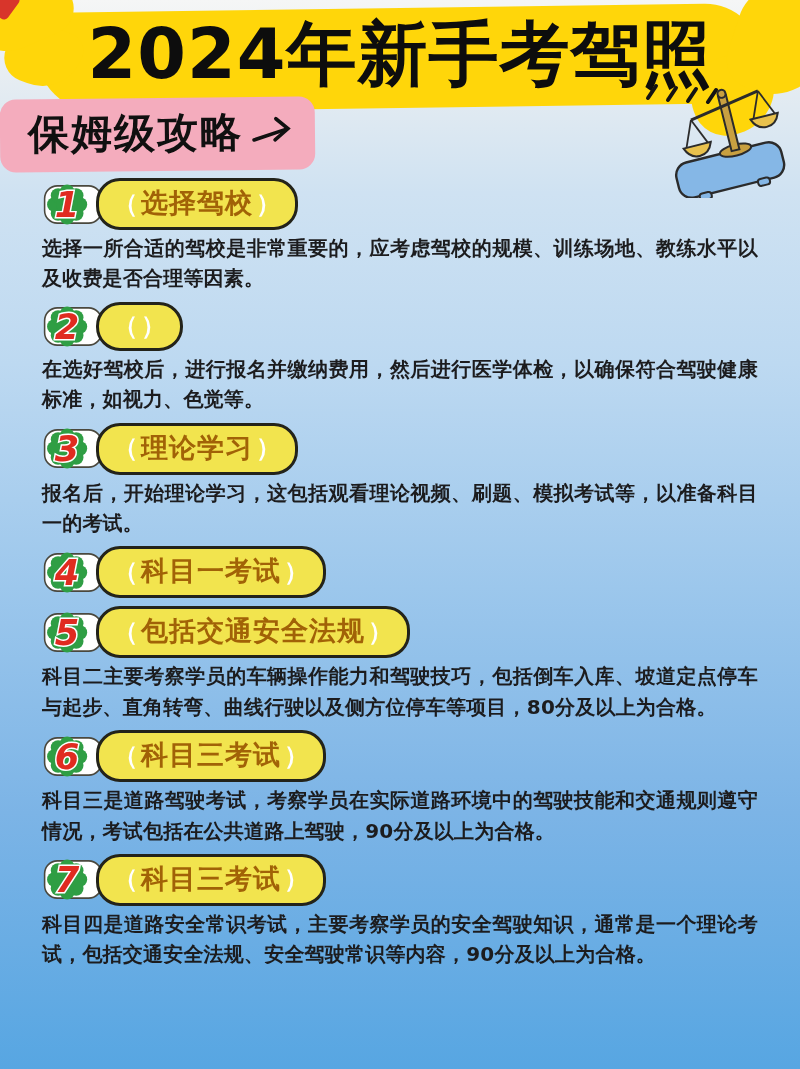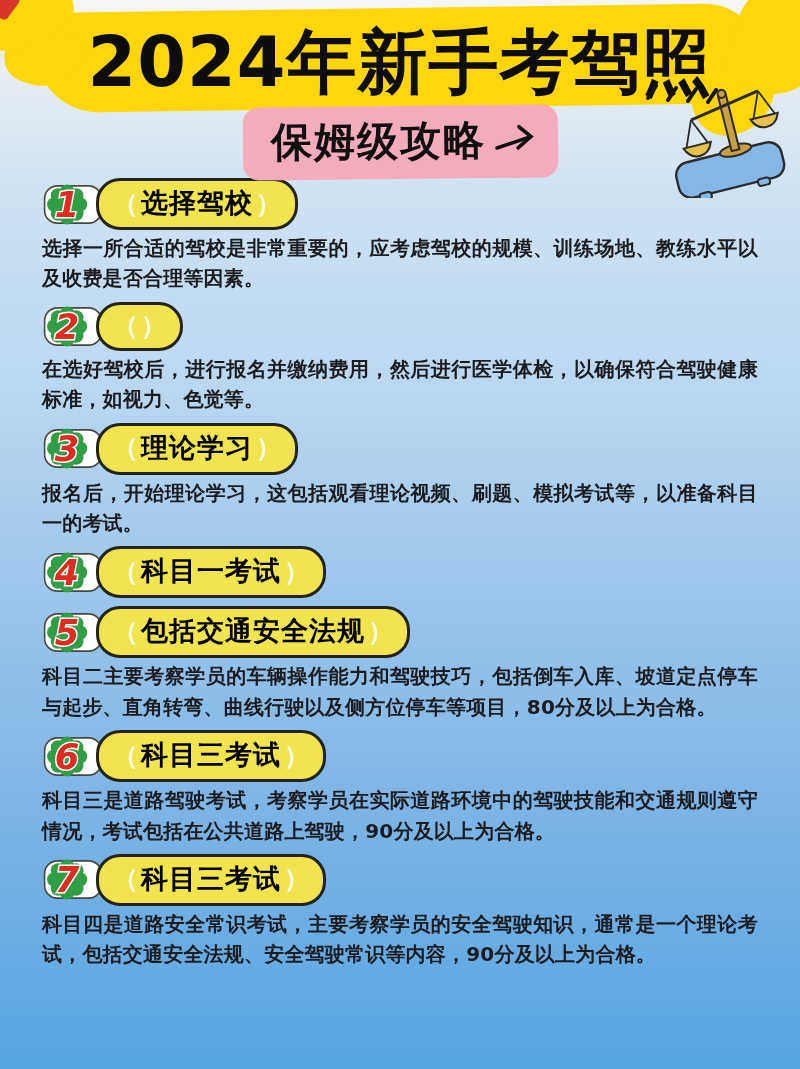--- a/index.html
+++ b/index.html
@@ -31,43 +31,43 @@
   }
   .corner-red {
     position:absolute; left:-12px; top:-12px; width:28px; height:28px;
     background:#D8352B; border-radius:5px; transform:rotate(36deg);
   }
   .splash-right {
     position:absolute; right:-26px; top:-16px; width:92px; height:112px;
     background:#FFD60A; border-radius:46px 20px 52px 30px; transform:rotate(18deg);
   }
   .title {
-    position:relative; z-index:2; text-align:center; padding-top:24px;
+    position:relative; z-index:2; text-align:center; padding-top:16px;
     font-size:70px; font-weight:900; color:#0d0d0d; letter-spacing:1px;
     line-height:1.1; white-space:nowrap;
   }
-  .subtitle-row { position:relative; z-index:2; display:flex; justify-content:center; margin-top:5px; }
+  .subtitle-row { position:relative; z-index:2; display:flex; justify-content:flex-start; margin-top:5px; }
   .subtitle-badge {
     background:#F4ACBD; border-radius:16px; padding:8px 18px 10px 28px;
     display:flex; align-items:center; gap:8px; transform:rotate(-0.6deg);
   }
   .subtitle-text { font-size:41px; font-weight:900; color:#101010; letter-spacing:2px; }
   .arrow-icon { width:46px; height:38px; display:block; }
   .scales { position:absolute; right:4px; top:84px; width:152px; height:114px; z-index:3; }
   .marks { position:absolute; left:640px; top:80px; width:90px; height:24px; z-index:2; }
   
   .steps { position:relative; z-index:1; padding:0 42px; }
   .step { margin-bottom:8px; }
   .step-head { display:flex; align-items:center; margin-bottom:3px; }
   .numbadge { width:62px; height:47px; flex:none; }
   .pill {
     margin-left:-8px; background:#F2E44E; border:3px solid #23231a;
     border-radius:24px; padding:4px 14px 6px; display:flex; align-items:center; gap:3px;
   }
-  .pill-text { font-size:27px; font-weight:900; color:#000000; letter-spacing:1px; }
+  .pill-text { font-size:27px; font-weight:900; color:#a16207; letter-spacing:1px; }
   .paren { font-size:25px; font-weight:900; color:#ffffff; }
   .body {
     font-size:20px; line-height:1.52; color:#1c1c1e; font-weight:600;
     letter-spacing:0.2px; text-align:justify;
   }
 </style>
 </head>
 <body>
 
 <div class="page">

